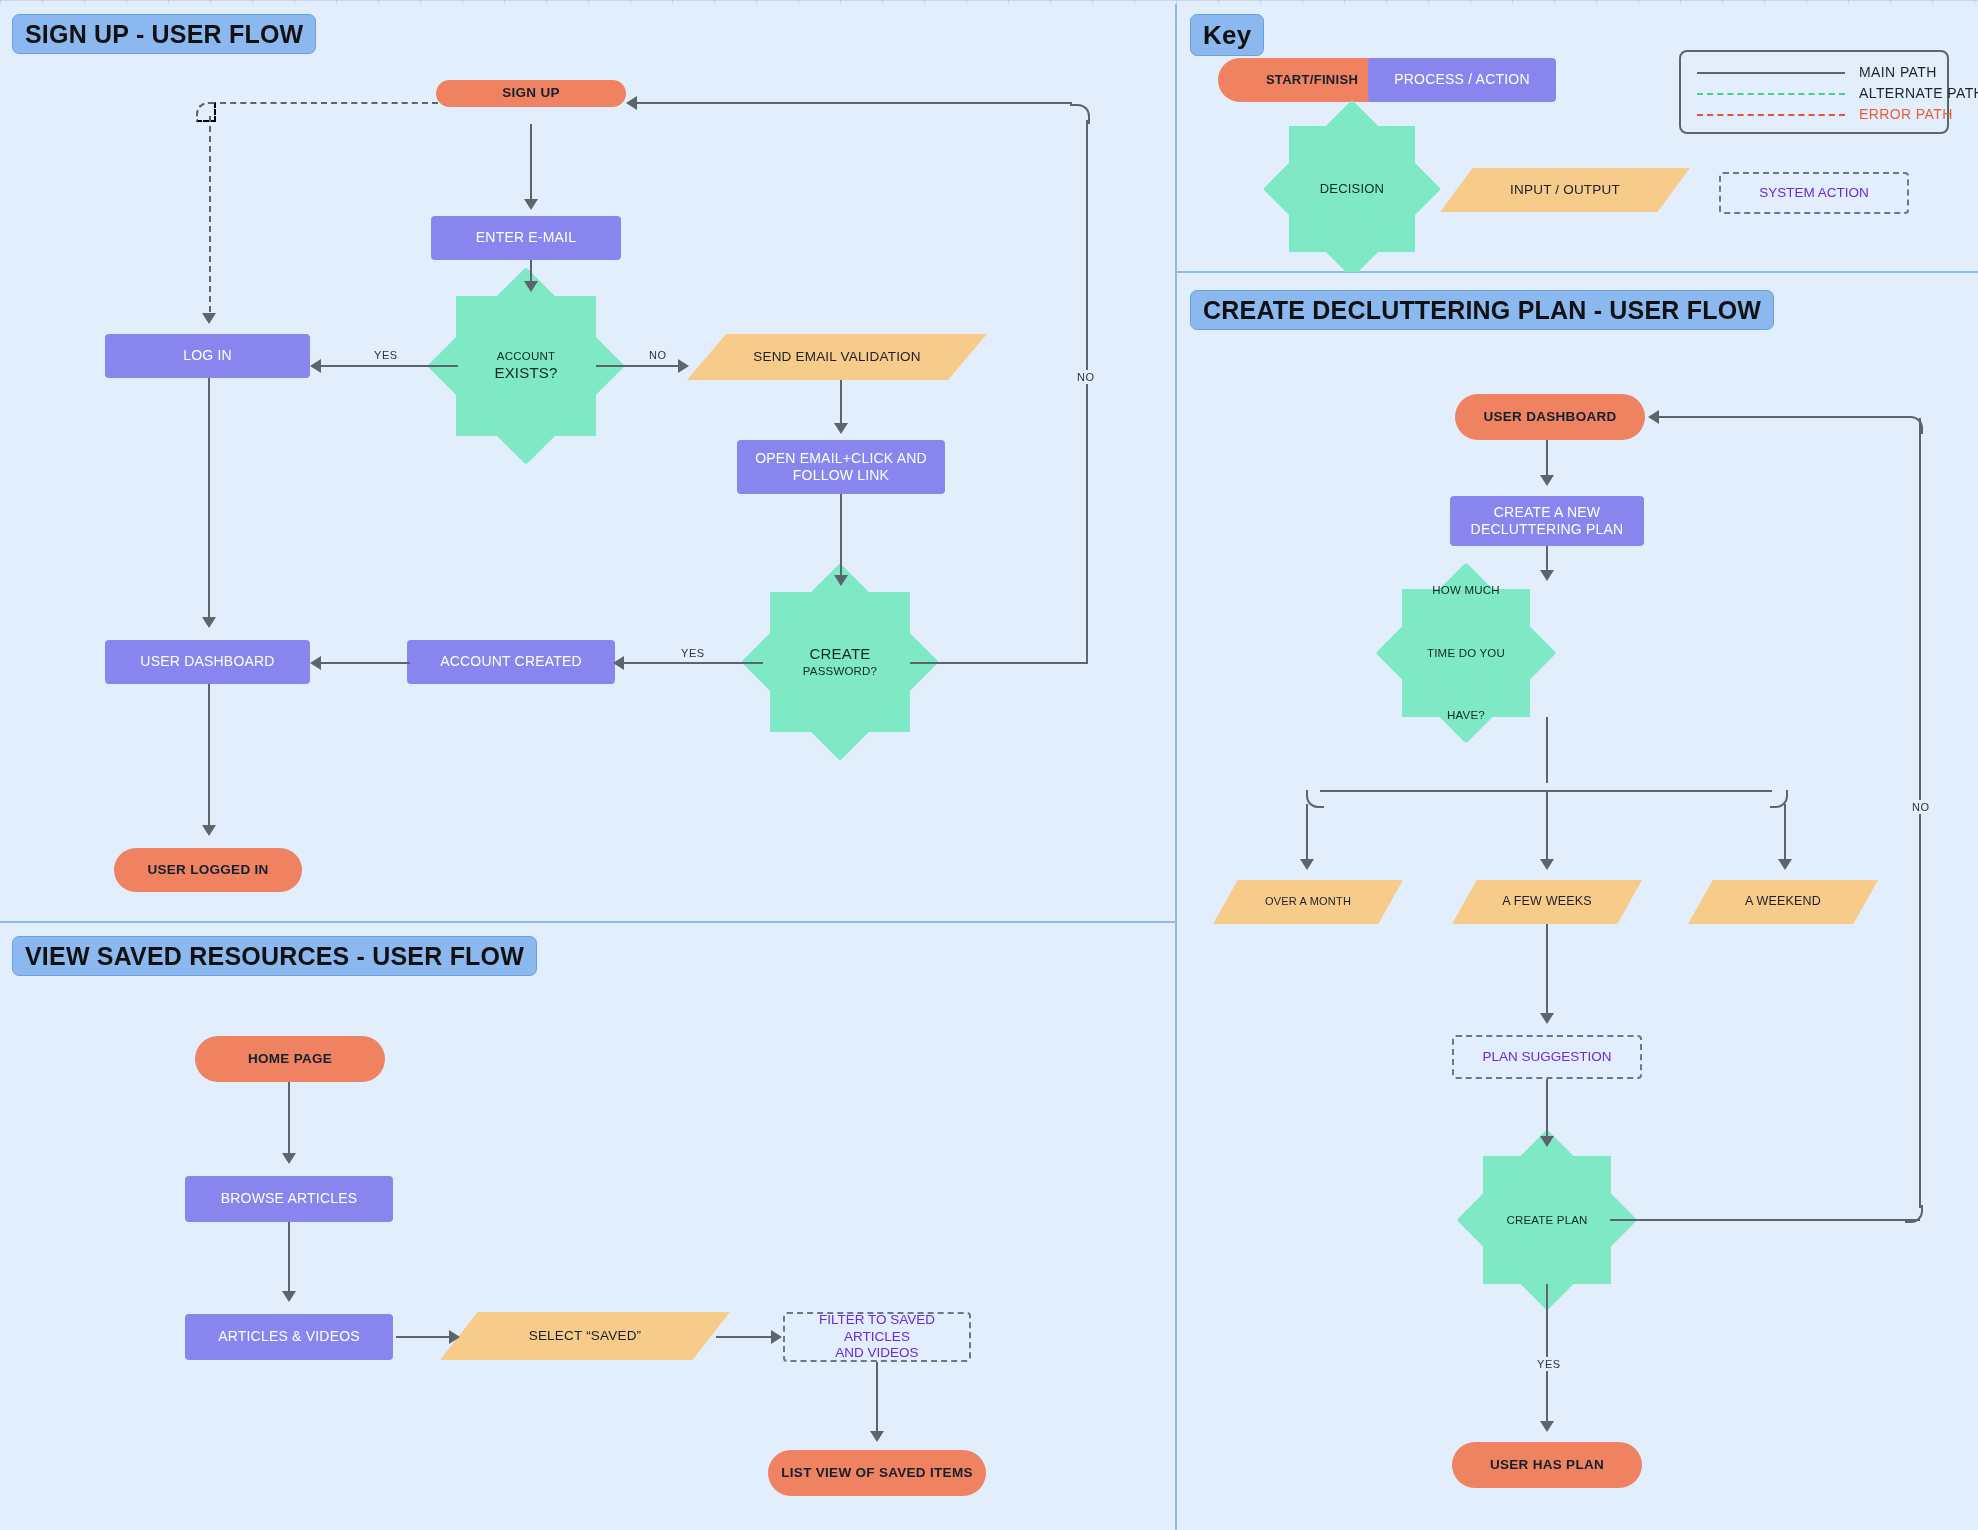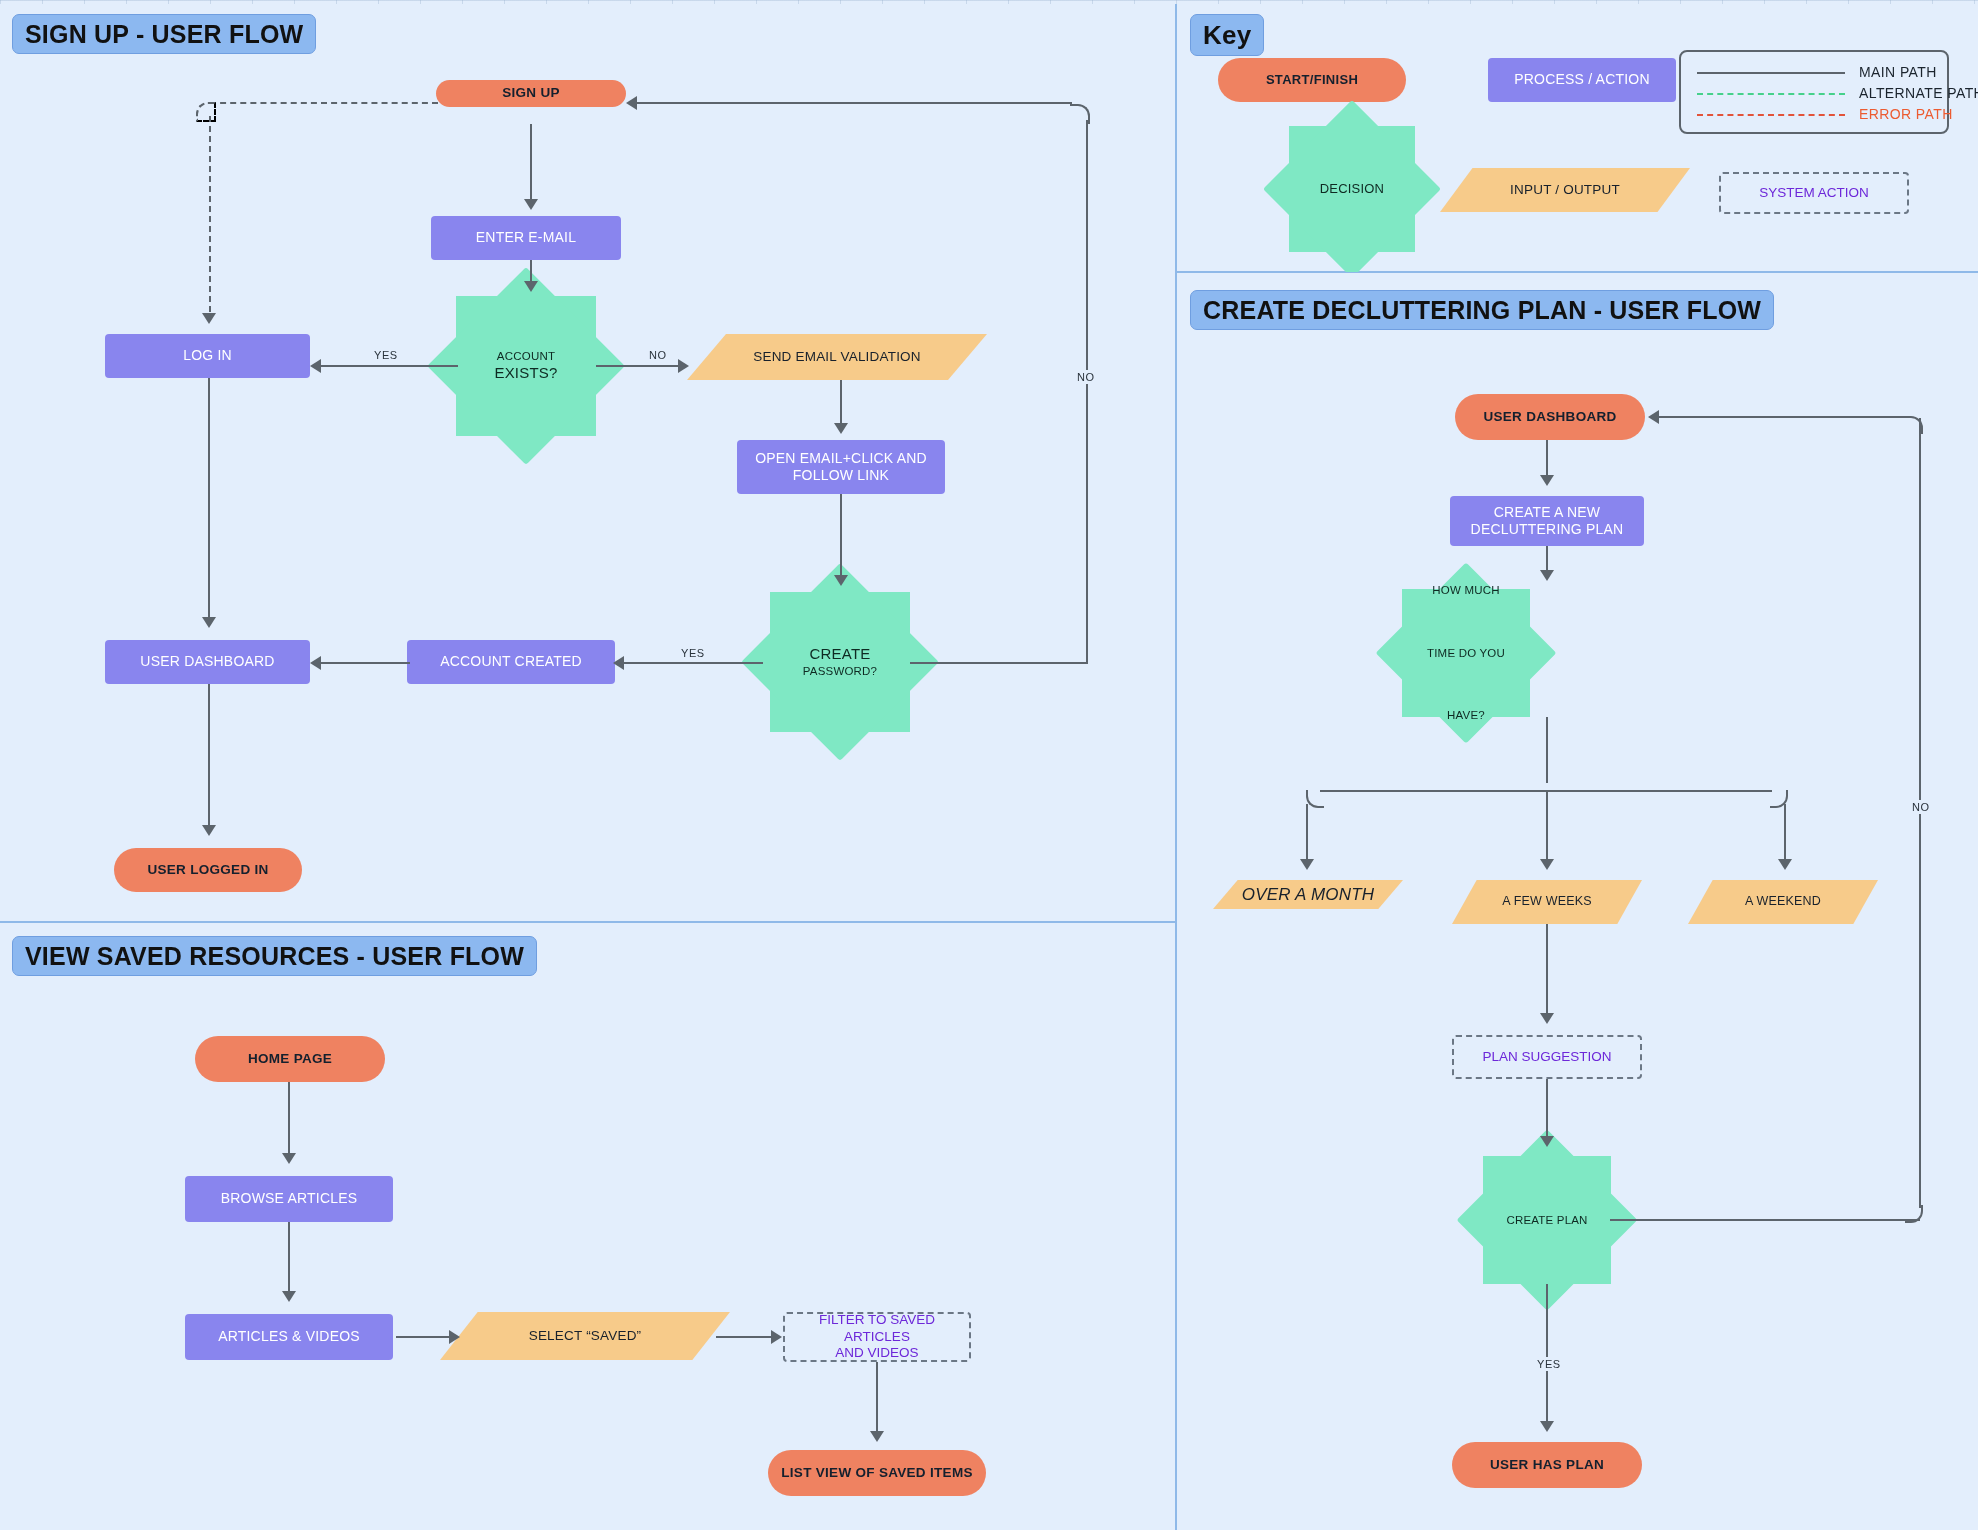--- a/index.html
+++ b/index.html
@@ -233,21 +233,21 @@
   <div class="edge h" style="left:716px;top:1336px;width:62px;"></div>
   <div class="arrow a-right" style="left:771px;top:1330px;"></div>
 
   <div class="edge v" style="left:876px;top:1362px;height:70px;"></div>
   <div class="arrow a-down" style="left:870px;top:1431px;"></div>
 
   <div class="panel p-key"></div>
   <div class="flowtitle t-key" style="left:1190px;top:14px;">Key</div>
 
   <div class="node terminator" style="left:1218px;top:58px;width:188px;height:44px;font-size:13px;">START/FINISH</div>
-  <div class="node process" style="left:1488px;top:58px;width:188px;height:44px;">PROCESS / ACTION</div>
+  <div class="node process" style="left:1368px;top:58px;width:188px;height:44px;">PROCESS / ACTION</div>
 
   <div class="node decision" style="left:1289px;top:126px;width:126px;height:126px;">
     <div class="dia"></div>
     <span class="lbl" style="font-size:13px">DECISION</span>
   </div>
 
   <div class="node io" style="left:1440px;top:168px;width:250px;height:44px;">INPUT / OUTPUT</div>
   <div class="node sysact" style="left:1719px;top:172px;width:190px;height:42px;">SYSTEM ACTION</div>
 
   <div class="legendbox" style="left:1679px;top:50px;width:270px;height:84px;"></div>
@@ -274,21 +274,21 @@
     <span>DECLUTTERING PLAN</span>
   </div>
 
   <div class="node decision two-line" style="left:1402px;top:589px;width:128px;height:128px;gap:48px;">
     <div class="dia"></div>
     <span class="lbl" style="font-size:11.5px">HOW MUCH</span>
     <span class="lbl" style="font-size:11.5px">TIME DO YOU</span>
     <span class="lbl" style="font-size:11.5px">HAVE?</span>
   </div>
 
-  <div class="node io" style="left:1213px;top:880px;width:190px;height:29px;font-size:17px;font-style:italic;">OVER A MONTH</div>
+  <div class="node io" style="left:1213px;top:880px;width:190px;height:44px;font-size:11px;">OVER A MONTH</div>
   <div class="node io" style="left:1452px;top:880px;width:190px;height:44px;font-size:12.5px;">A FEW WEEKS</div>
   <div class="node io" style="left:1688px;top:880px;width:190px;height:44px;font-size:12.5px;">A WEEKEND</div>
 
   <div class="node sysact" style="left:1452px;top:1035px;width:190px;height:44px;">PLAN SUGGESTION</div>
 
   <div class="node decision" style="left:1483px;top:1156px;width:128px;height:128px;">
     <div class="dia"></div>
     <span class="lbl" style="font-size:11.5px">CREATE PLAN</span>
   </div>
 

